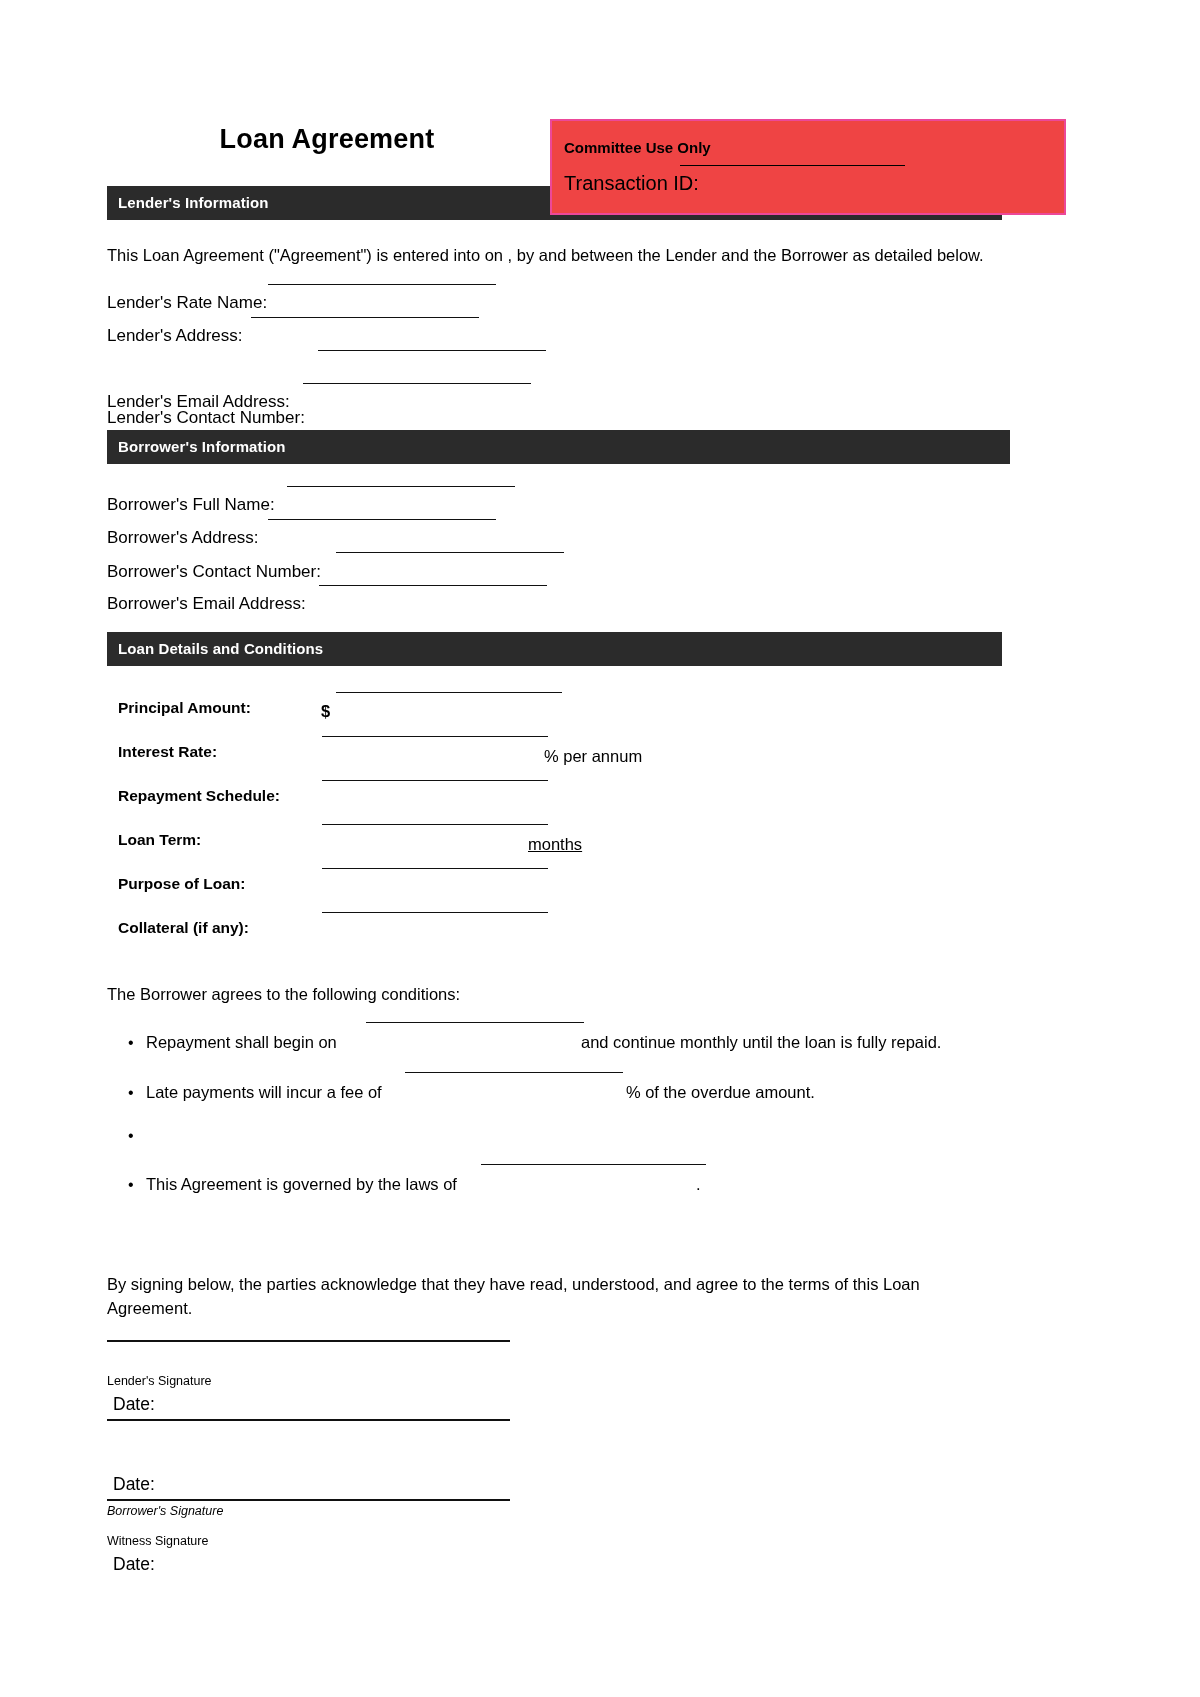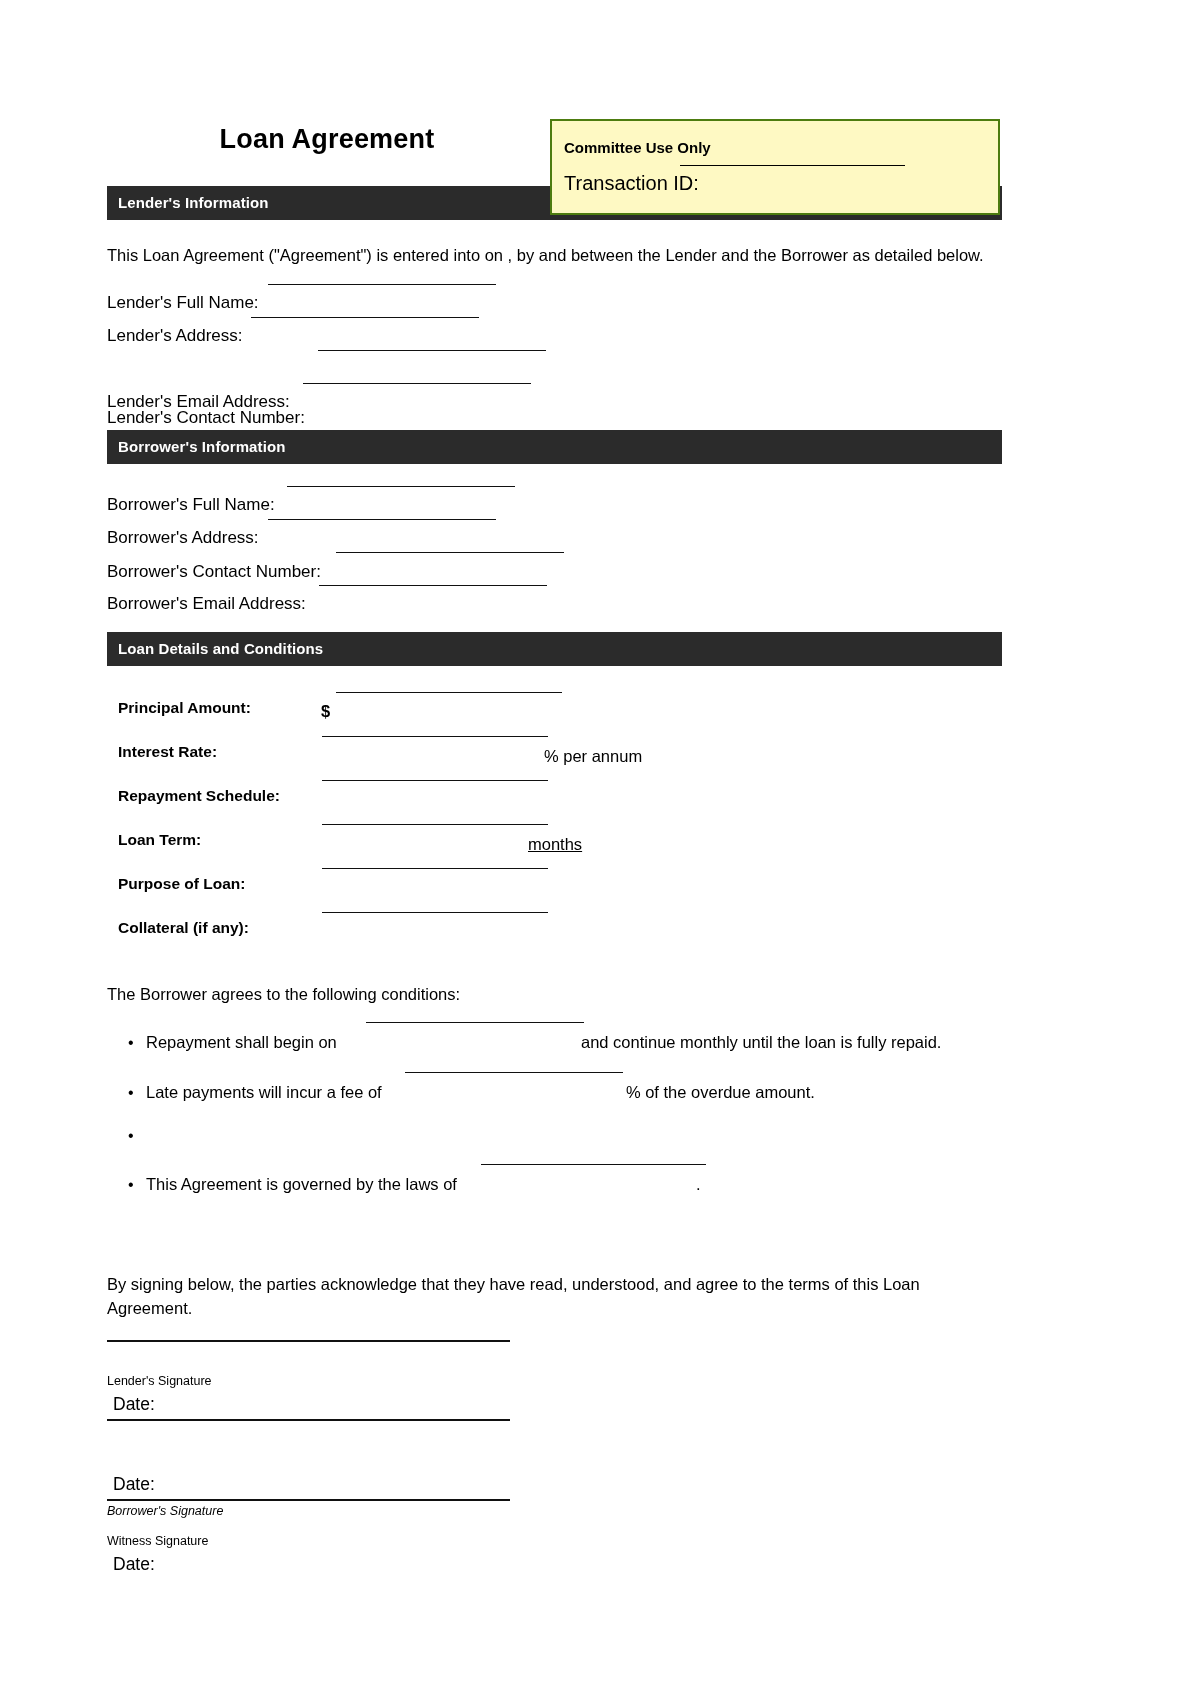--- a/index.html
+++ b/index.html
@@ -35,24 +35,24 @@
     font-weight: bold;
     letter-spacing: 0.2px;
     line-height: 34px;
   }
 
   
   .committee-box {
     position: absolute;
     left: 550px;
     top: 119px;
-    width: 450px;
+    width: 516px;
     height: 96px;
-    border: 2px solid #4d7c0f;
-    background: #fef9c3;
+    border: 2px solid #ec4899;
+    background: #ef4444;
     box-sizing: border-box;
     z-index: 5;
   }
   .committee-title {
     position: absolute;
     left: 12px;
     top: 18px;
     font-size: 15px;
     font-weight: bold;
   }
@@ -178,32 +178,32 @@
 
   <div class="committee-box">
     <div class="committee-title">Committee Use Only</div>
     <div class="committee-line"></div>
     <div class="committee-field">Transaction ID:</div>
   </div>
 
   <div class="para" style="top:243px; width:890px;">This Loan Agreement ("Agreement") is entered into on , by and between the Lender and the Borrower as detailed below.</div>
 
   <div class="rule" style="left:268px; top:284px; width:228px;"></div>
-  <div class="field-label" style="top:292px;">Lender's Full Name:</div>
+  <div class="field-label" style="top:292px;">Lender's Rate Name:</div>
 
   <div class="rule" style="left:251px; top:317px; width:228px;"></div>
   <div class="field-label" style="top:325px;">Lender's Address:</div>
 
   <div class="rule" style="left:318px; top:350px; width:228px;"></div>
   <div class="field-label" style="top:359px;margin-top:48px;">Lender's Contact Number:</div>
 
   <div class="rule" style="left:303px; top:383px; width:228px;"></div>
   <div class="field-label" style="top:391px;">Lender's Email Address:</div>
 
-  <div class="section-bar" style="top:430px;">
+  <div class="section-bar" style="top:430px;padding-left:8px;">
     <span>Borrower's Information</span>
   </div>
 
   <div class="rule" style="left:287px; top:486px; width:228px;"></div>
   <div class="field-label" style="top:494px;">Borrower's Full Name:</div>
 
   <div class="rule" style="left:268px; top:519px; width:228px;"></div>
   <div class="field-label" style="top:527px;">Borrower's Address:</div>
 
   <div class="rule" style="left:336px; top:552px; width:228px;"></div>

